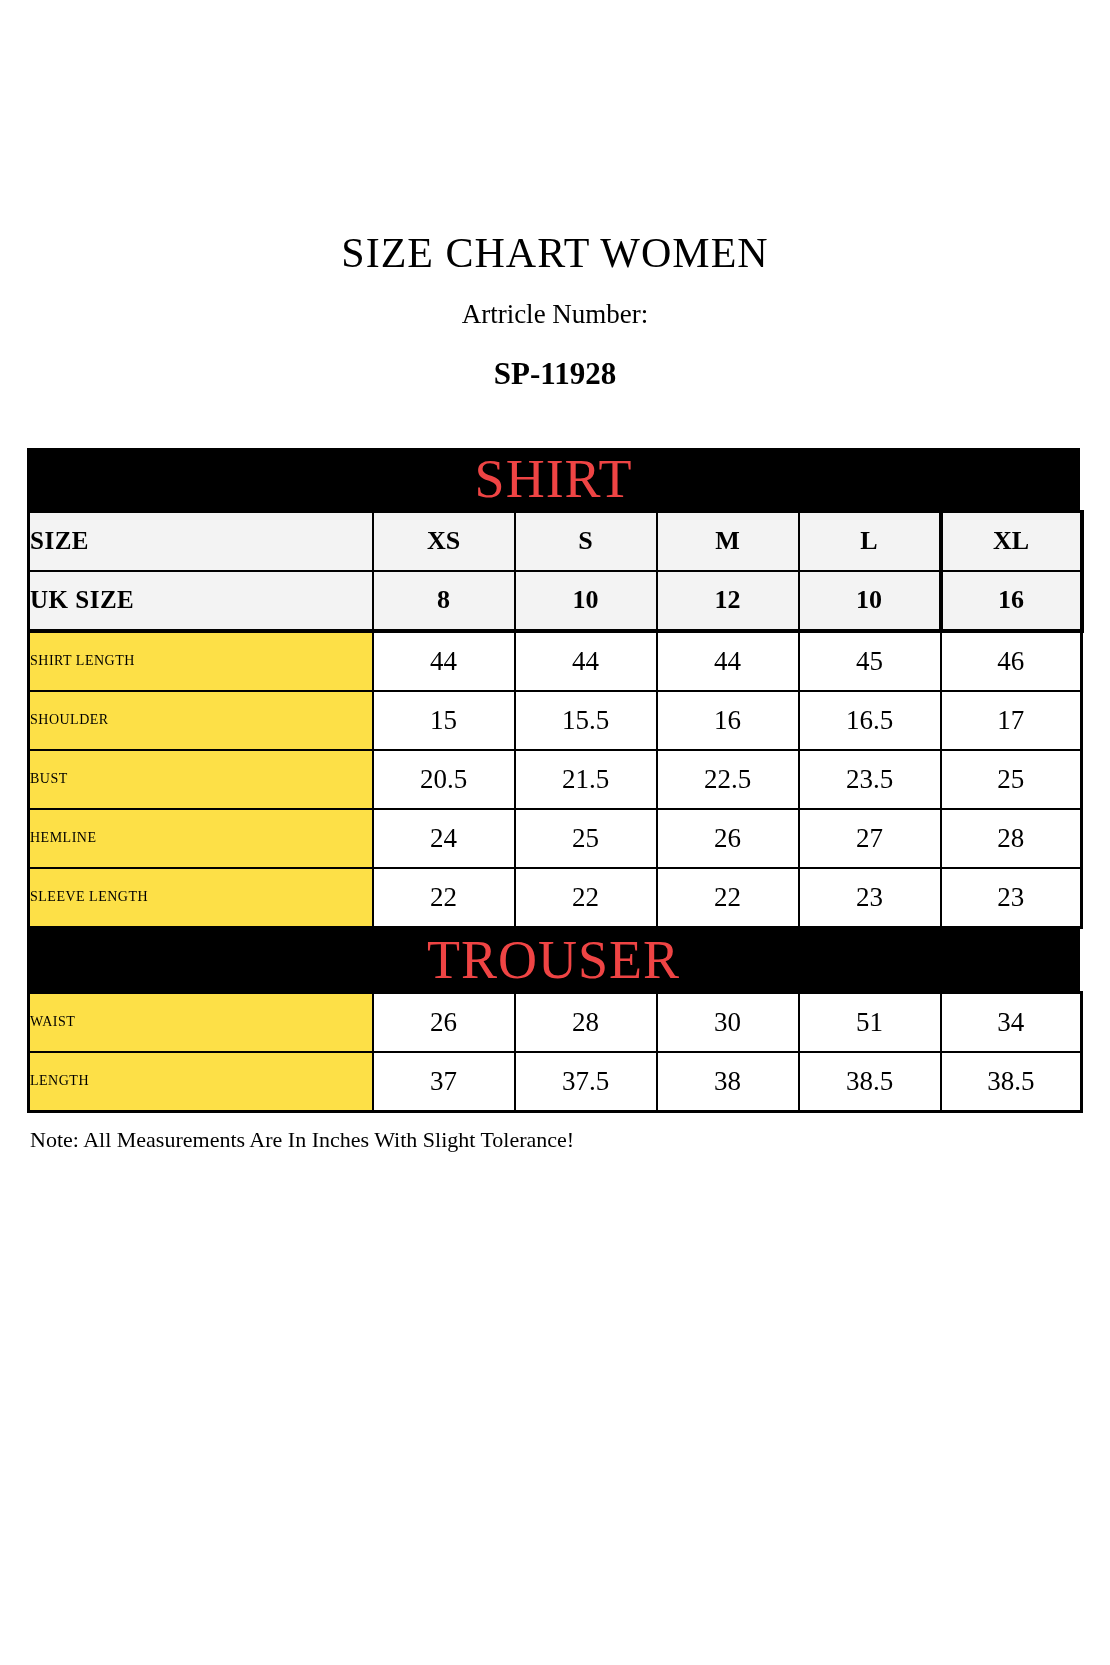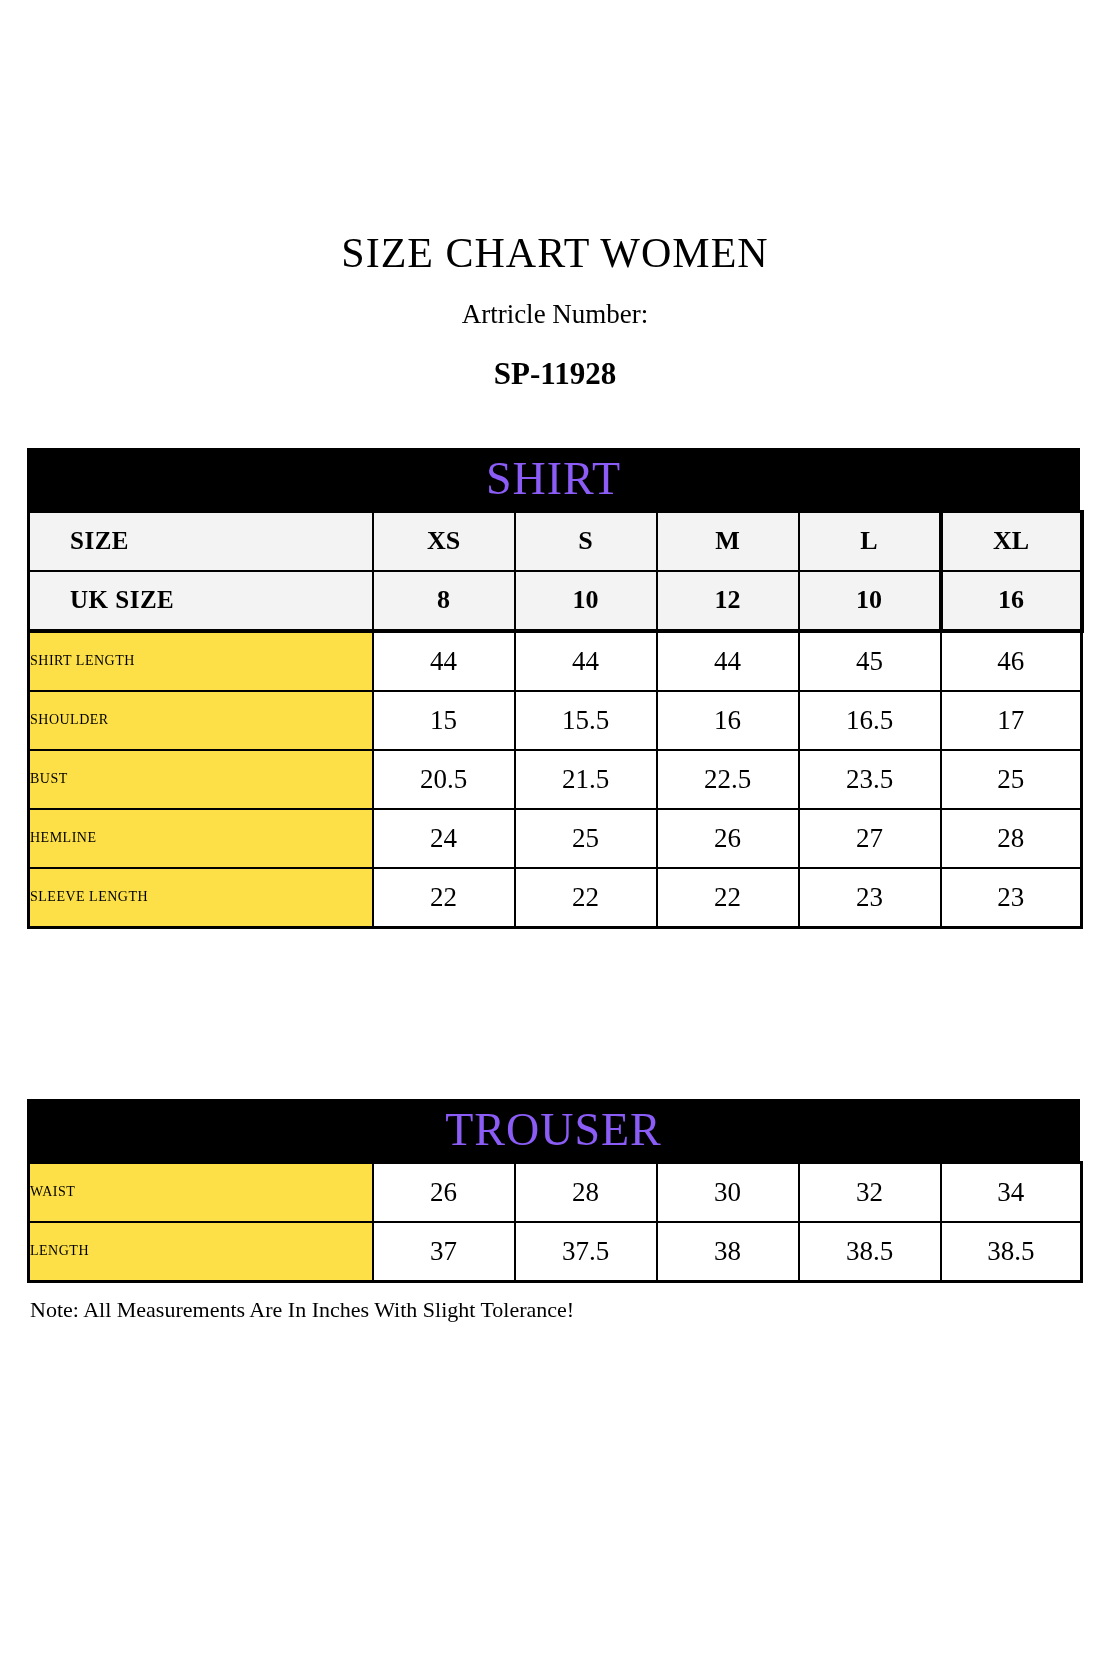--- a/index.html
+++ b/index.html
@@ -34,29 +34,29 @@
     text-align: center;
     font-size: 31px;
     font-weight: bold;
     line-height: 1.2;
   }
   .table-section {
     margin-left: 27px;
     width: 1053px;
   }
   .table-section.shirt { margin-top: 56px; }
-  .table-section.trouser { margin-top: 170px; }
+  .table-section.trouser { }
   .table-title-bar {
     background: #000000;
-    color: #8b5cf6;
+    color: #ef4444;
     height: 62px;
     display: flex;
     align-items: center;
     justify-content: center;
-    font-size: 46px;
+    font-size: 54px;
     letter-spacing: 1px;
   }
   table.size-table {
     width: 1053px;
     border-collapse: collapse;
     table-layout: fixed;
     border: 3px solid #000000;
   }
   table.size-table td {
     border: 2px solid #000000;
@@ -69,21 +69,21 @@
     text-align: left;
     padding-left: 6px;
     font-size: 14px;
     background: #fde047;
     letter-spacing: 0.5px;
   }
   td.label-cell.bold {
     font-weight: bold;
     font-size: 25px;
   }
-  tr.emph td.label-cell { font-size: 25px; padding-left: 40px; }
+  tr.emph td.label-cell { font-size: 25px; }
   td.value-cell {
     text-align: center;
     font-size: 27px;
     background: #ffffff;
   }
   tr.emph td { background: #f3f3f3; }
   tr.emph td.value-cell { font-weight: bold; font-size: 26px; }
   tr.section-end td { border-bottom-width: 4px; }
   tr.emph td:last-child { border-left-width: 4px; border-right-width: 4px; }
   .note-text {
@@ -182,21 +182,21 @@
       <col style="width:142px">
       <col style="width:142px">
       <col style="width:141px">
     </colgroup>
     <tbody>
         <tr class="">
           <td class="label-cell">WAIST</td>
           <td class="value-cell">26</td>
           <td class="value-cell">28</td>
           <td class="value-cell">30</td>
-          <td class="value-cell">32</td>
+          <td class="value-cell">51</td>
           <td class="value-cell">34</td>
         </tr>
         <tr class="">
           <td class="label-cell">LENGTH</td>
           <td class="value-cell">37</td>
           <td class="value-cell">37.5</td>
           <td class="value-cell">38</td>
           <td class="value-cell">38.5</td>
           <td class="value-cell">38.5</td>
         </tr>

